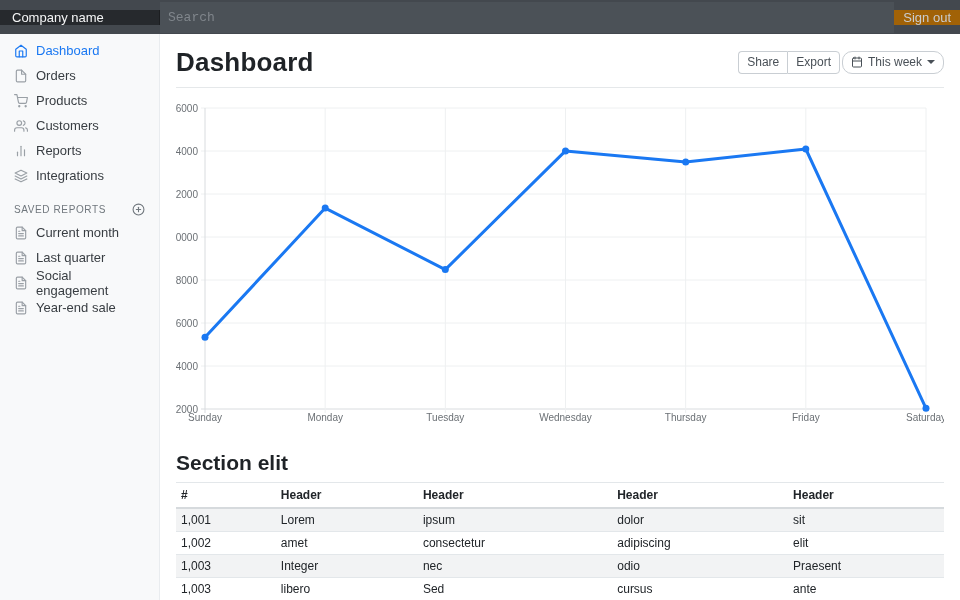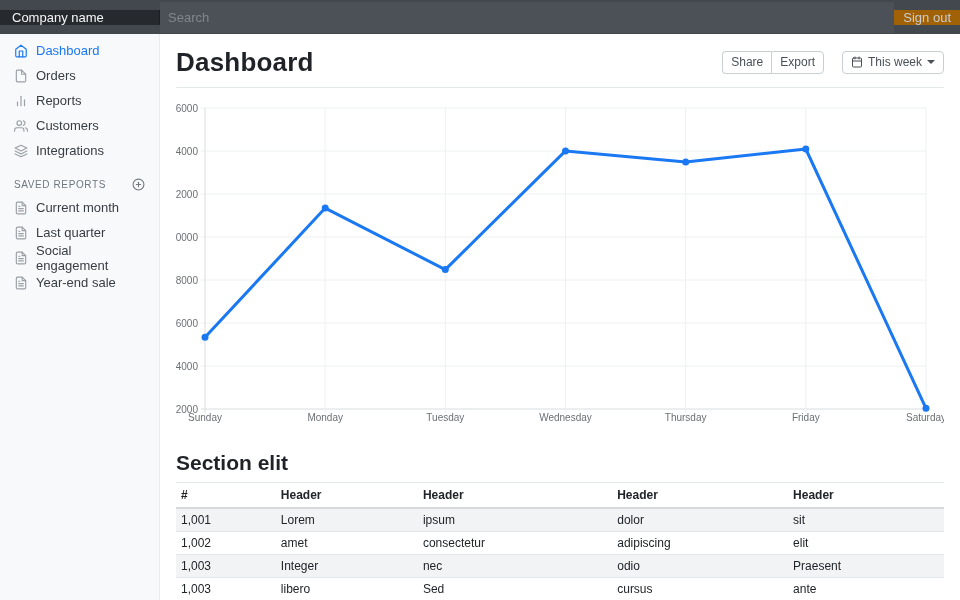--- a/index.html
+++ b/index.html
@@ -5,21 +5,21 @@
   * { margin:0; padding:0; box-sizing:border-box; }
   html,body { width:960px; height:600px; overflow:hidden;
     font-family:"Liberation Sans","DejaVu Sans",sans-serif; background:#fff; color:#212529; }
 
   
   .topbar { display:flex; align-items:center; height:34px; background:#43484e; }
   .brand { width:160px; background:#26292d; color:#f5f6f7; font-size:13px; font-weight:400;
     display:flex; align-items:center; padding:0 12px; flex:none; text-decoration:none;
     box-shadow:inset -1px 0 0 rgba(0,0,0,.25); }
   .search { flex:1; background:#4b5157; border:none; outline:none; color:#7dd3fc;
-    font-size:13px; padding:8px 8px; font-family:Liberation Sans, sans-serif; }
+    font-size:13px; padding:8px 8px; font-family:Liberation Mono, monospace; }
   .search::placeholder { color:#80868c; }
   .signout { background:#a16207; color:#c9ccd0; font-size:13px; display:flex; align-items:center;
     padding:0 9px; text-decoration:none; flex:none; }
 
   
   .layout { display:flex; height:566px; }
   .sidebar { width:160px; flex:none; background:#f8f9fa; border-right:1px solid #e9ecef; padding-top:4px; }
   .nav-list { list-style:none; }
   .nav-item { display:flex; align-items:center; gap:8px; height:25px; padding:0 14px;
     font-size:13px; color:#383d42; cursor:pointer; }
@@ -30,27 +30,27 @@
   .saved-hdr { display:flex; align-items:center; justify-content:space-between;
     margin-top:15px; padding:0 14px 4px;gap:8px; }
   .saved-hdr span { font-size:10px; letter-spacing:.6px; text-transform:uppercase; color:#70777d; }
   .saved-hdr .icon { width:13px; height:13px; color:#70777d; cursor:pointer; }
 
   
   .main { flex:1; padding:0 16px; overflow:hidden; }
   .page-header { display:flex; align-items:center; justify-content:space-between;
     padding:13px 0 9px; border-bottom:1px solid #e5e8ea; }
   h1 { font-size:26px; font-weight:600; color:#1f2327; letter-spacing:.2px; }
-  .toolbar { display:flex; align-items:center; gap:18px; }
+  .toolbar { display:flex; align-items:center; gap:2px; }
   .btn { font-family:inherit; font-size:12px; color:#495057; background:#fff;
     border:1px solid #c9ced3; padding:3px 8px; cursor:pointer; line-height:1.2; }
   .btn-group { display:flex; }
   .btn-group .btn:first-child { border-radius:4px 0 0 4px; border-right:none; }
   .btn-group .btn:last-child { border-radius:0 4px 4px 0; }
-  .btn.dropdown { border-radius:4px; display:flex; align-items:center; gap:5px; }
+  .btn.dropdown { border-radius:10px; display:flex; align-items:center; gap:5px; }
   .btn.dropdown .icon { width:12px; height:12px; color:#495057; }
   .caret { width:0; height:0; border-left:4px solid transparent; border-right:4px solid transparent;
     border-top:4px solid #495057; display:inline-block; }
 
   
   .chart-wrap { margin-top:12px; }
   .tick { font-size:10px; fill:#6b7075; font-family:"Liberation Sans","DejaVu Sans",sans-serif; }
 
   
   h2 { font-size:21px; font-weight:600; color:#1f2327; margin:17px 0 7px; }
@@ -84,34 +84,42 @@
         </li>
         <li class="nav-item">
           <svg class="icon" viewBox="0 0 24 24" fill="none" stroke="currentColor" stroke-width="2" stroke-linecap="round" stroke-linejoin="round">
             <path d="M13 2H6a2 2 0 0 0-2 2v16a2 2 0 0 0 2 2h12a2 2 0 0 0 2-2V9z"></path>
             <polyline points="13 2 13 9 20 9"></polyline>
           </svg>
           <span>Orders</span>
         </li>
         <li class="nav-item">
           <svg class="icon" viewBox="0 0 24 24" fill="none" stroke="currentColor" stroke-width="2" stroke-linecap="round" stroke-linejoin="round">
-            <line x1="18" y1="20" x2="18" y2="10"></line>
-            <line x1="12" y1="20" x2="12" y2="4"></line>
-            <line x1="6" y1="20" x2="6" y2="14"></line>
-          </svg>
-          <span>Reports</span>
+            <circle cx="9" cy="21" r="1"></circle>
+            <circle cx="20" cy="21" r="1"></circle>
+            <path d="M1 1h4l2.68 13.39a2 2 0 0 0 2 1.61h9.72a2 2 0 0 0 2-1.61L23 6H6"></path>
+          </svg>
+          <span>Products</span>
         </li>
         <li class="nav-item">
           <svg class="icon" viewBox="0 0 24 24" fill="none" stroke="currentColor" stroke-width="2" stroke-linecap="round" stroke-linejoin="round">
             <path d="M17 21v-2a4 4 0 0 0-4-4H5a4 4 0 0 0-4 4v2"></path>
             <circle cx="9" cy="7" r="4"></circle>
             <path d="M23 21v-2a4 4 0 0 0-3-3.87"></path>
             <path d="M16 3.13a4 4 0 0 1 0 7.75"></path>
           </svg>
           <span>Customers</span>
+        </li>
+        <li class="nav-item">
+          <svg class="icon" viewBox="0 0 24 24" fill="none" stroke="currentColor" stroke-width="2" stroke-linecap="round" stroke-linejoin="round">
+            <line x1="18" y1="20" x2="18" y2="10"></line>
+            <line x1="12" y1="20" x2="12" y2="4"></line>
+            <line x1="6" y1="20" x2="6" y2="14"></line>
+          </svg>
+          <span>Reports</span>
         </li>
         <li class="nav-item">
           <svg class="icon" viewBox="0 0 24 24" fill="none" stroke="currentColor" stroke-width="2" stroke-linecap="round" stroke-linejoin="round">
             <polygon points="12 2 2 7 12 12 22 7 12 2"></polygon>
             <polyline points="2 17 12 22 22 17"></polyline>
             <polyline points="2 12 12 17 22 12"></polyline>
           </svg>
           <span>Integrations</span>
         </li>
       </ul>

